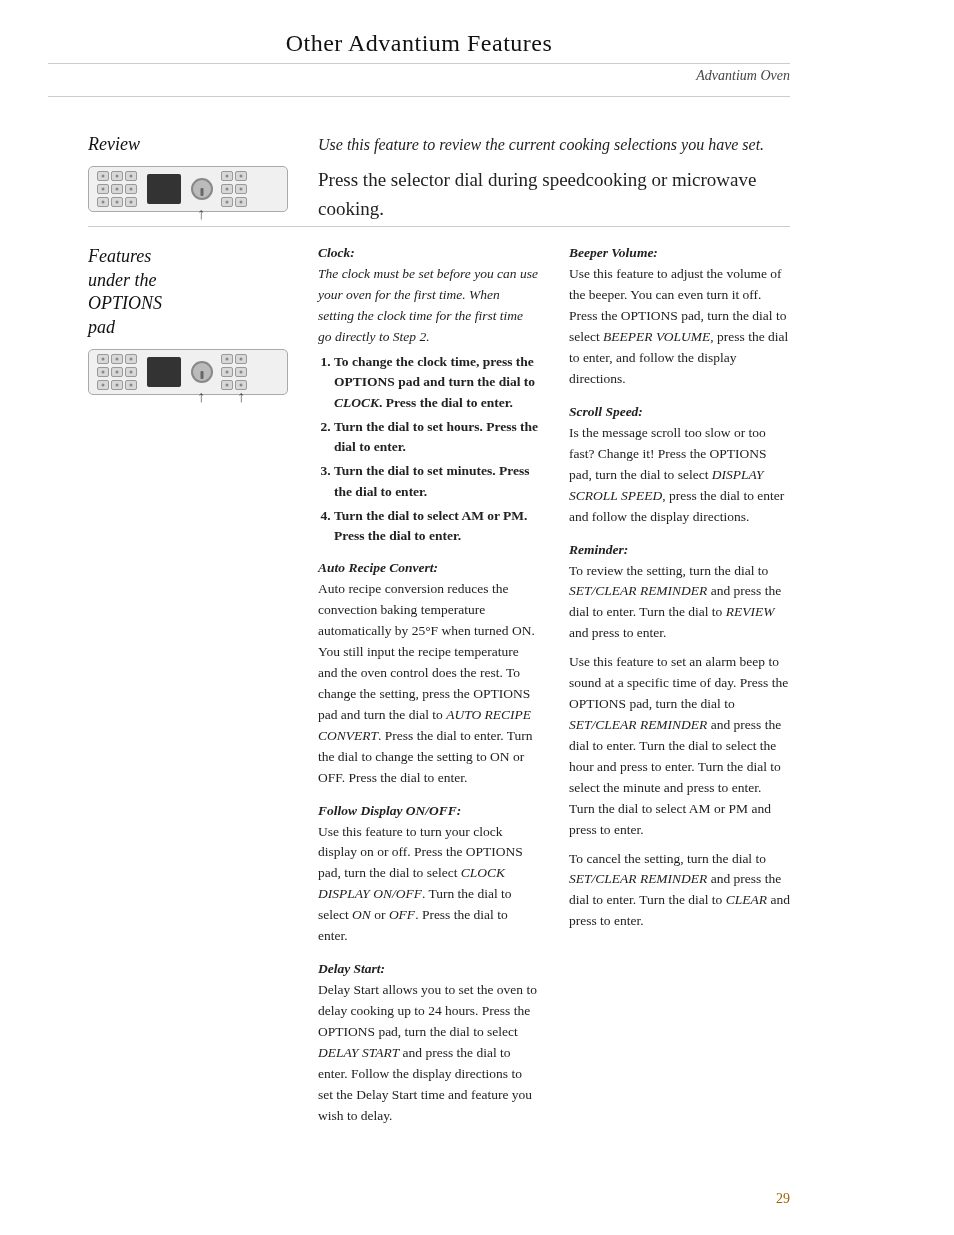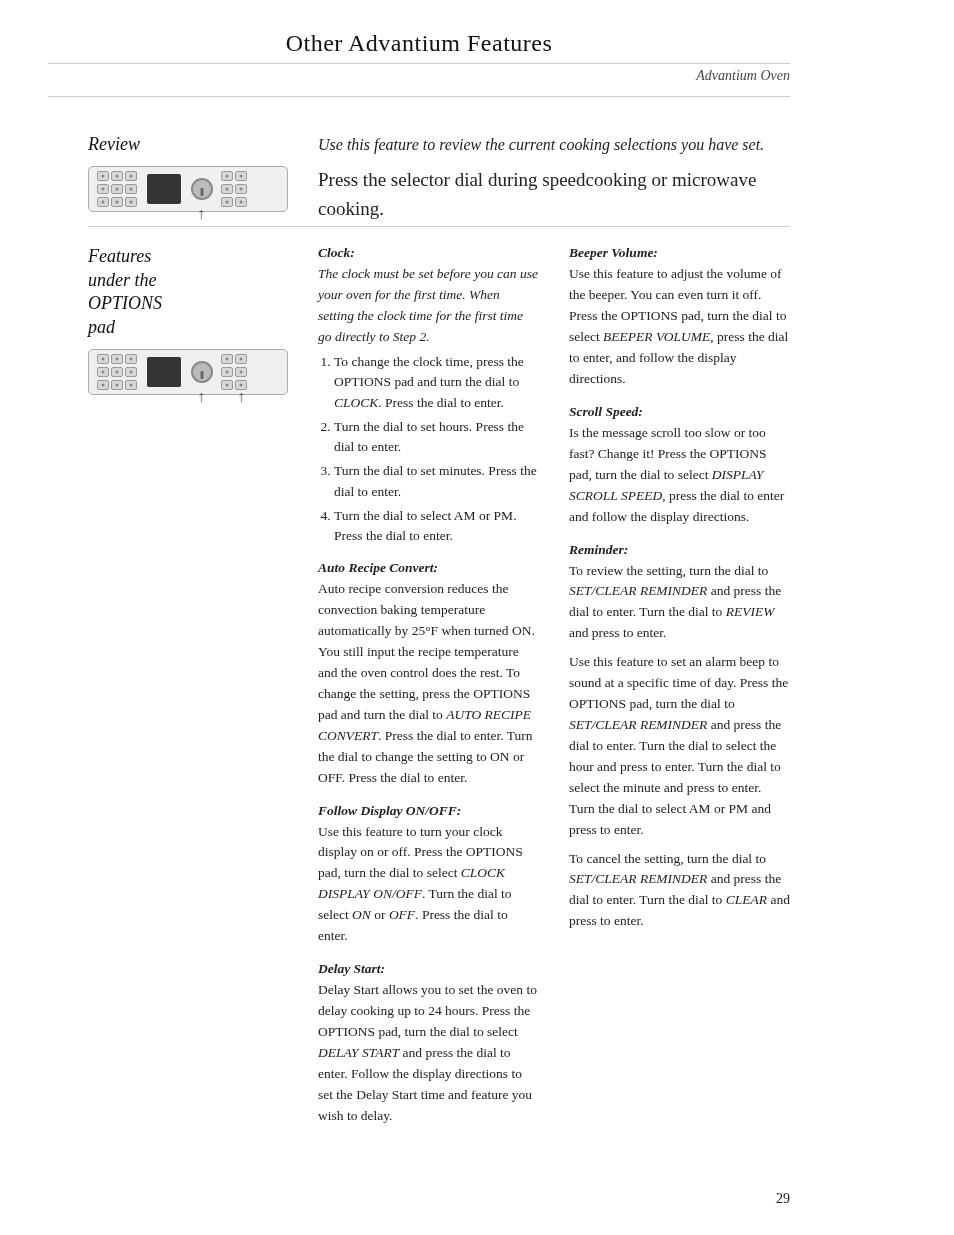--- a/index.html
+++ b/index.html
@@ -202,34 +202,35 @@
     }
 
     .feature-body {
       font-size: 13.5px;
       line-height: 1.55;
     }
 
     .feature-body ol {
       margin-left: 16px;
       margin-top: 4px;
+      font-weight: bold;
     }
 
     .feature-body li {
       margin-bottom: 4px;
       line-height: 1.5;
     }
 
     
     .page-number {
       position: absolute;
       bottom: 28px;
       right: 48px;
       font-size: 14px;
-      color: #0f172a;
+      color: #a16207;
     }
 
     
     .oven-diagram-wrap {
       position: relative;
       height: 60px;
       margin-top: 8px;
     }
   </style>
 </head>

